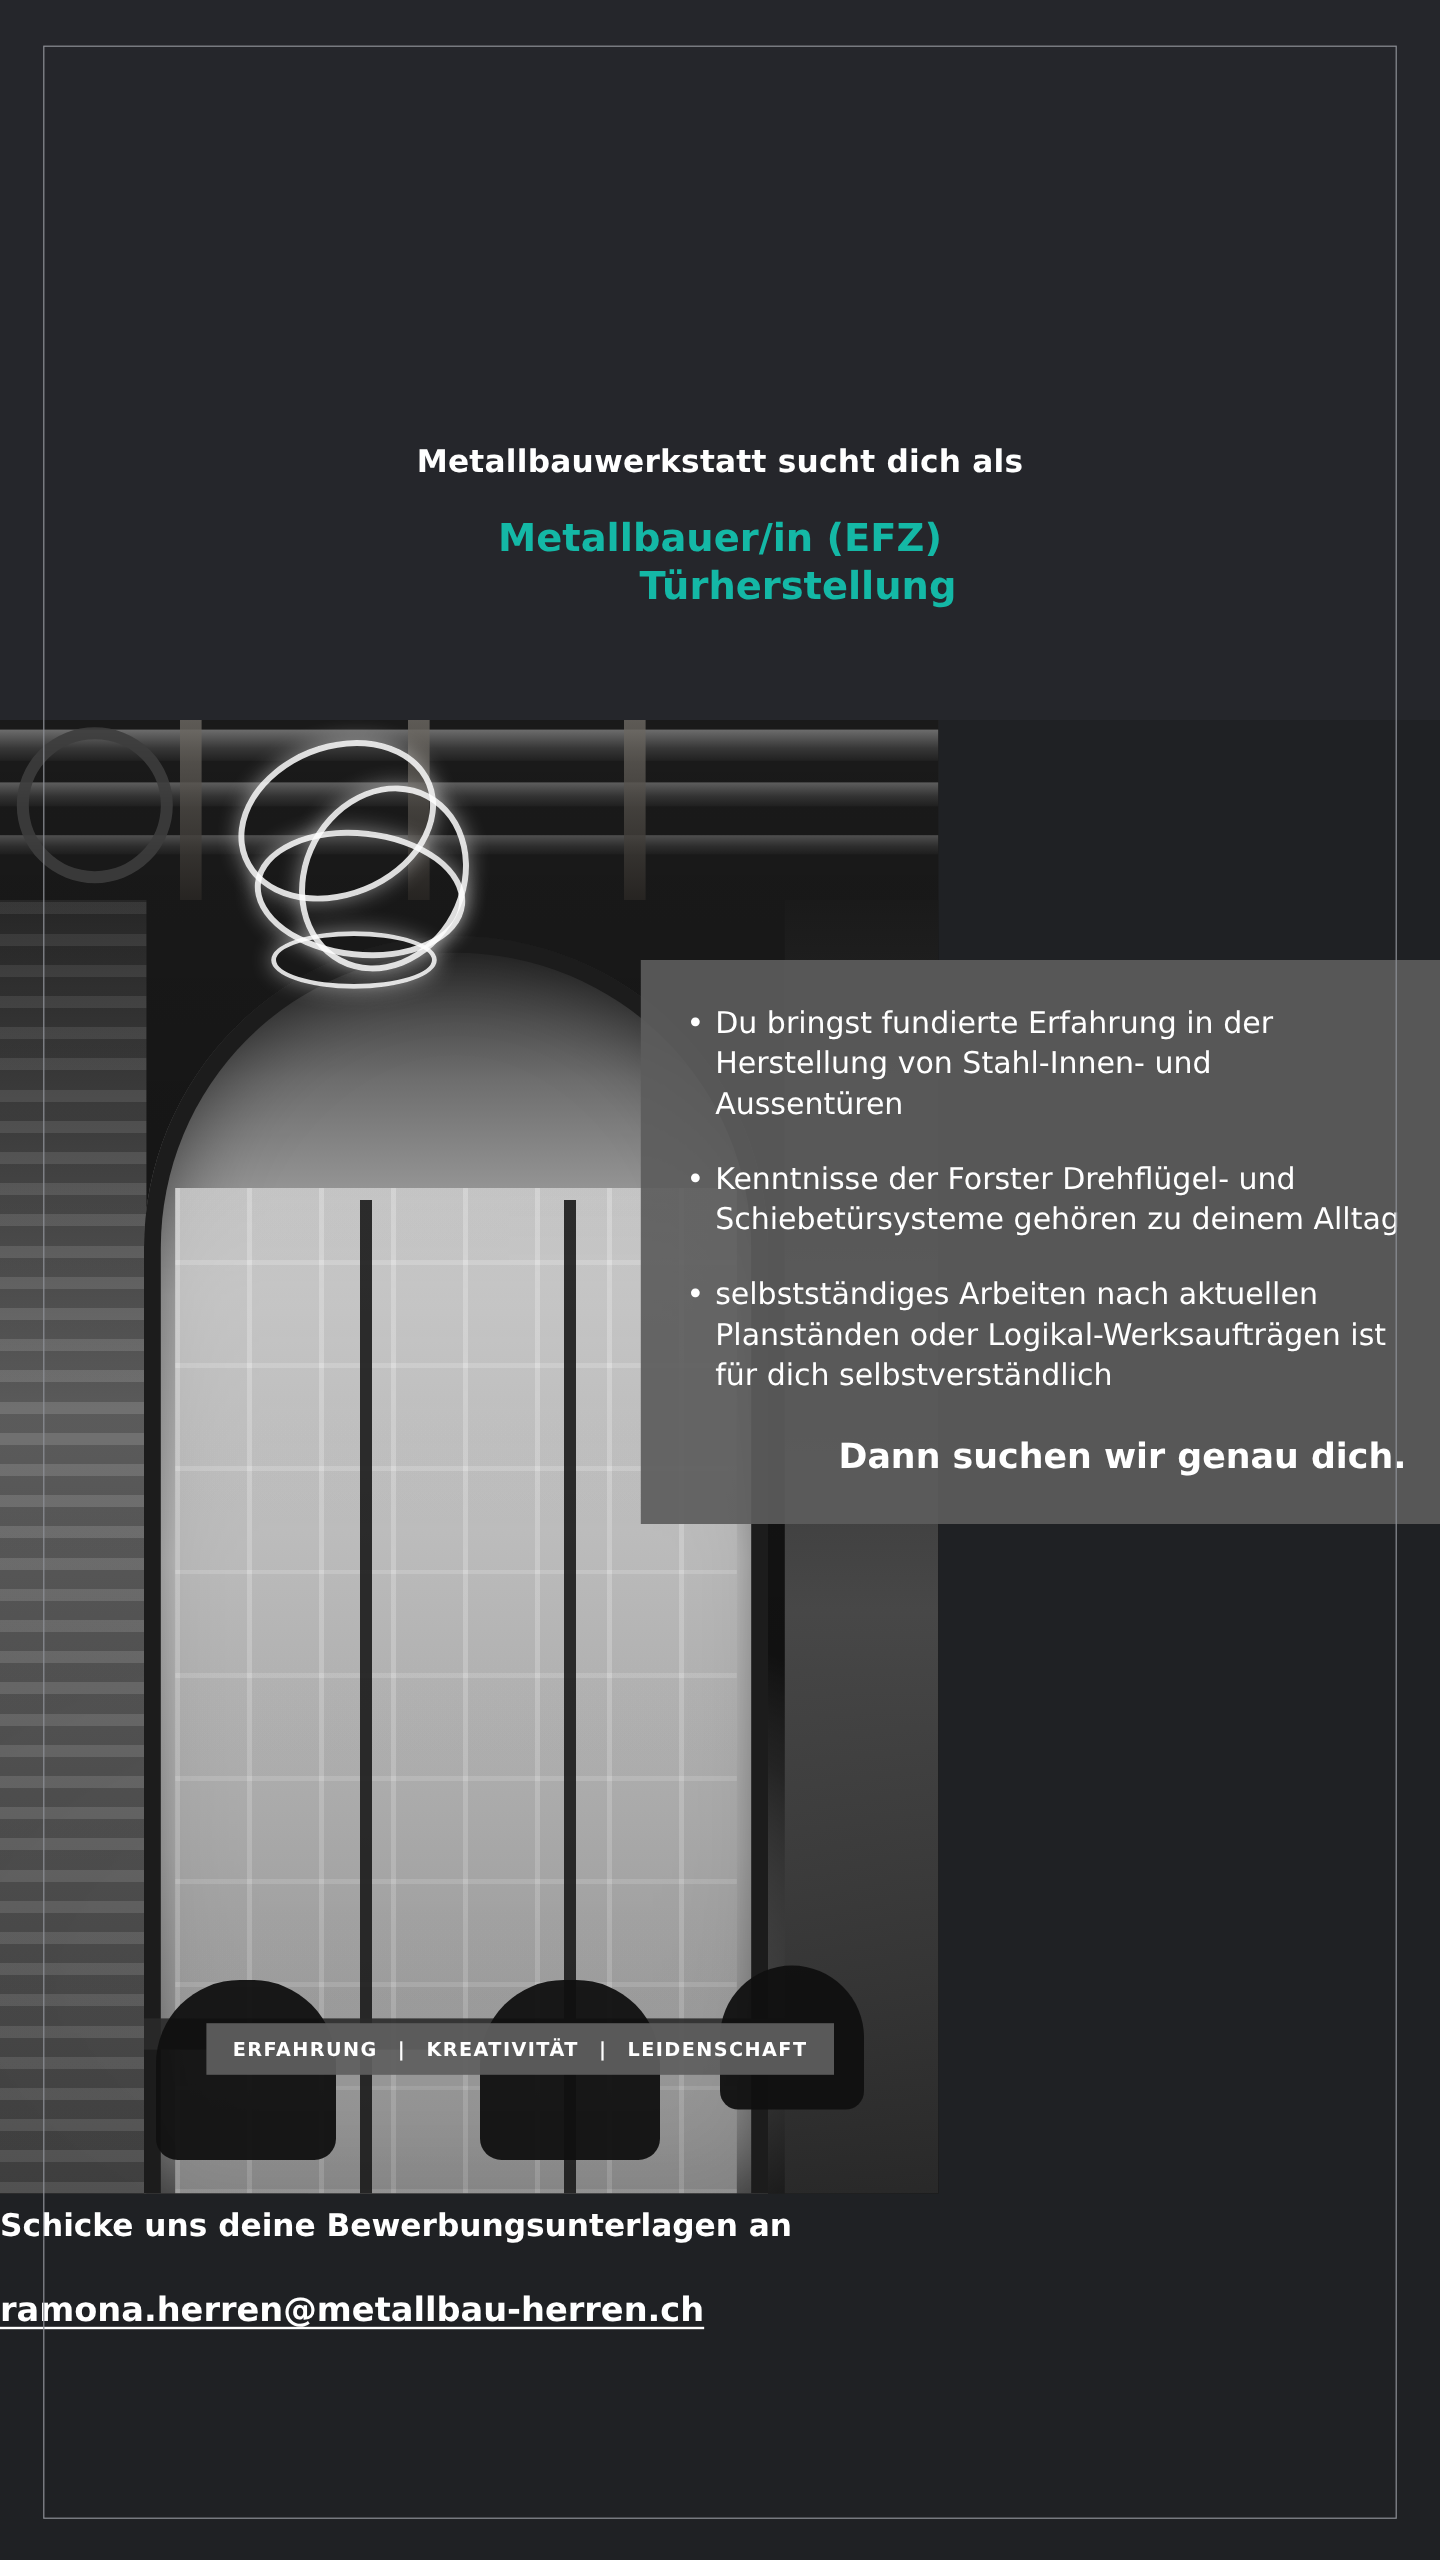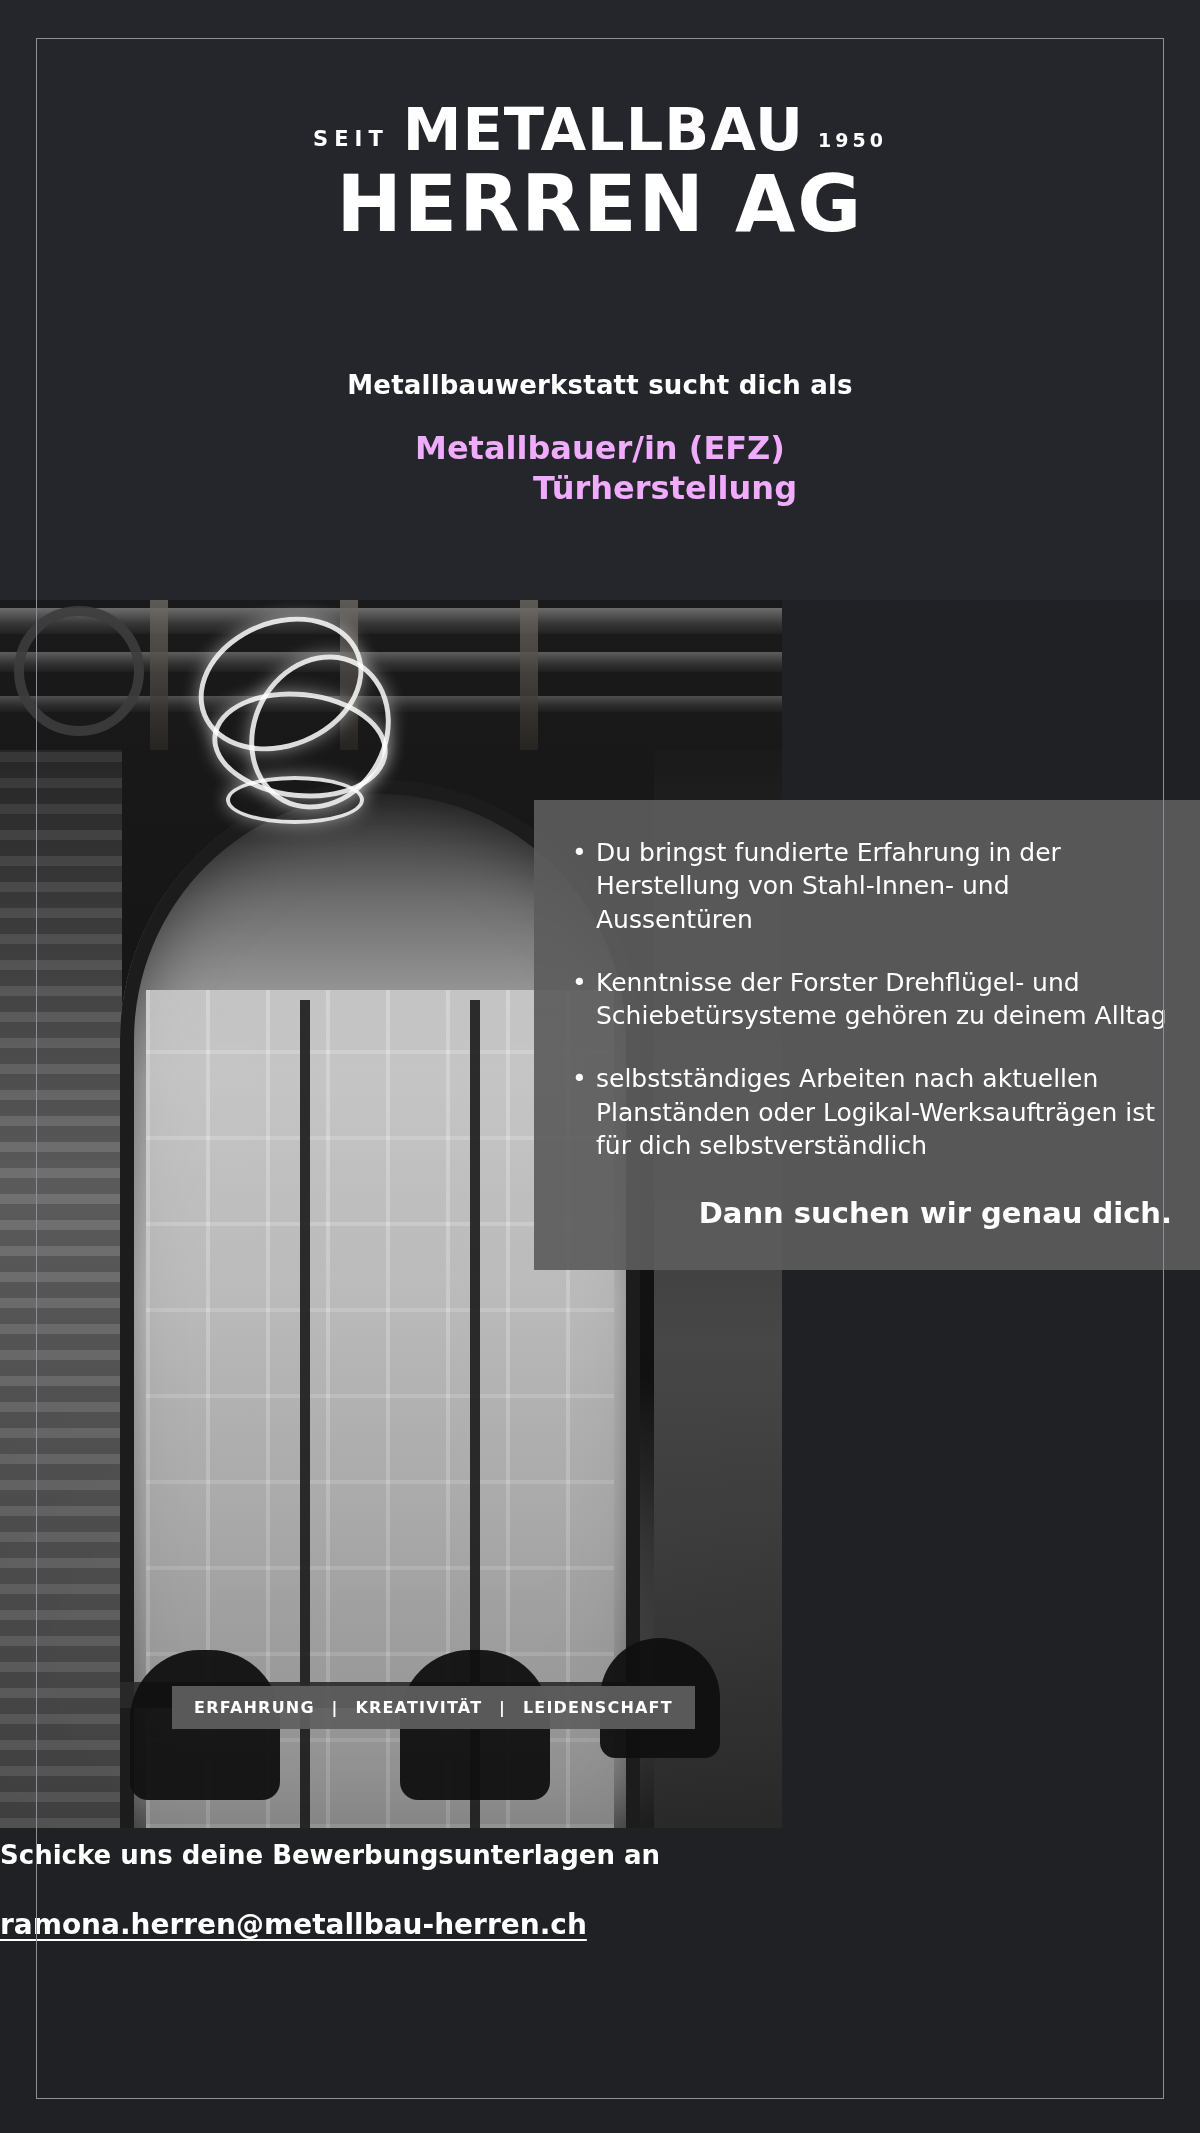--- a/index.html
+++ b/index.html
@@ -100,21 +100,21 @@
     font-size: 26px;
     font-weight: 700;
     color: #ffffff;
     letter-spacing: .2px;
   }
   .intro-title {
     margin-top: 28px;
     font-size: 32px;
     font-weight: 700;
     line-height: 1.25;
-    color: #f0abfc;
+    color: #14b8a6;
   }
   .intro-title .l2 {
     display: block;
     padding-left: 130px;
   }
 
   
   .photo {
     position: absolute;
     left: 0;
@@ -328,28 +328,20 @@
     color: #ffffff;
     text-underline-offset: 5px;
   }
 </style>
 </head>
 <body>
 
 <div class="page">
 
   <div class="header">
-    <div class="logo-block">
-      <div class="logo-line1">
-        <span class="logo-seit">SEIT</span>
-        <span class="logo-metallbau">METALLBAU</span>
-        <span class="logo-year">1950</span>
-      </div>
-      <div class="logo-line2">HERREN AG</div>
-    </div>
 
     <div class="intro">
       <div class="intro-kicker">Metallbauwerkstatt sucht dich als</div>
       <div class="intro-title">
         <span>Metallbauer/in (EFZ)</span>
         <span class="l2">Türherstellung</span>
       </div>
     </div>
   </div>
 

